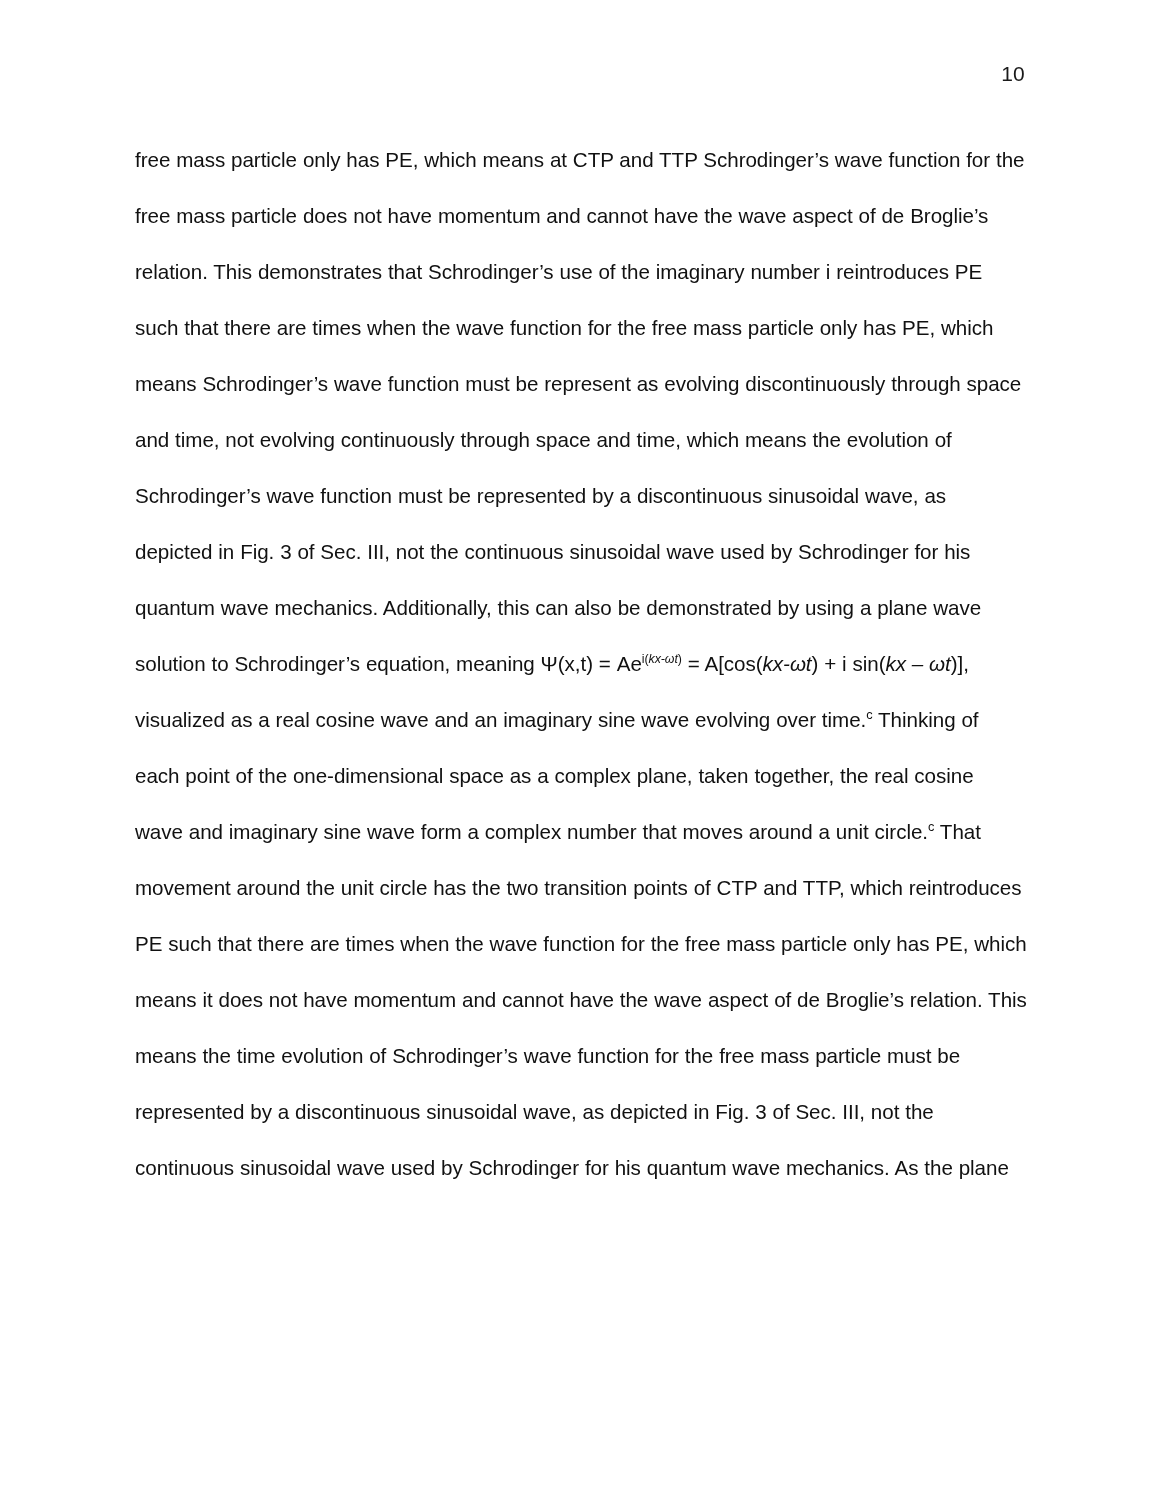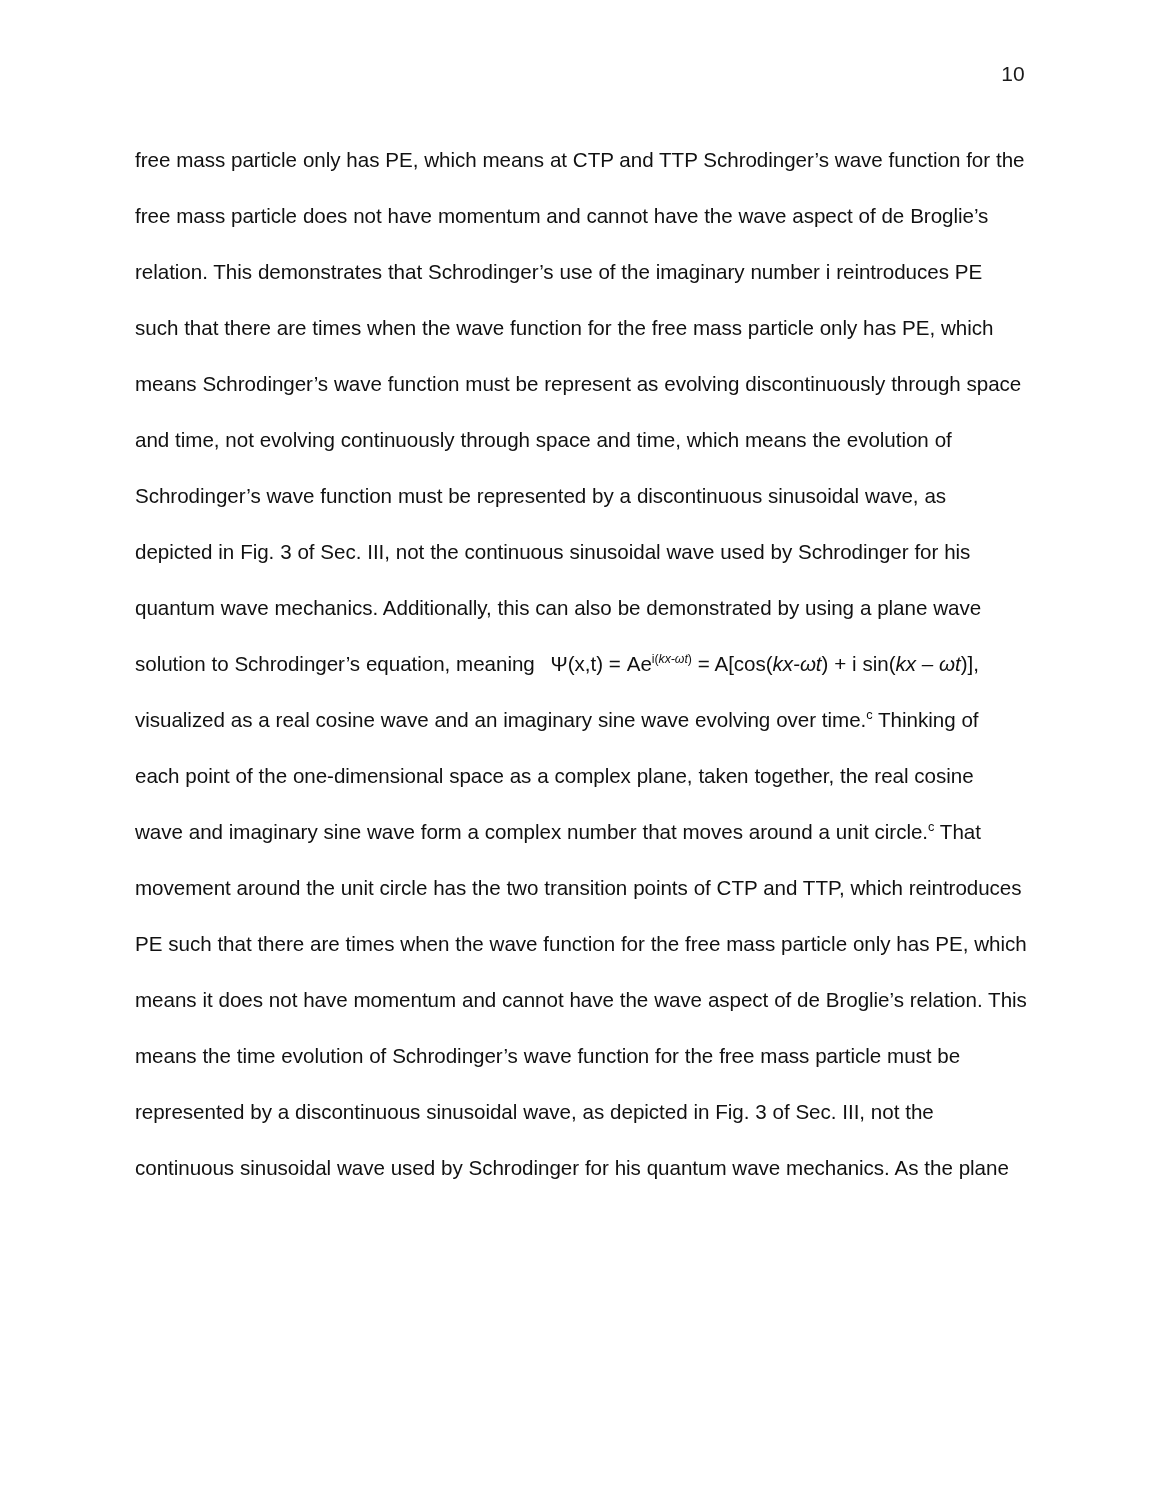--- a/index.html
+++ b/index.html
@@ -46,21 +46,21 @@
     font-style: italic;
   }
   sup {
     font-size: 0.62em;
     vertical-align: super;
     line-height: 0;
   }
   .eq sup {
     font-size: 0.60em;
   }
-  .nowrap { white-space: nowrap; margin-left: 10px; }
+  .nowrap { white-space: nowrap; }
 </style>
 </head>
 <body>
 
 <div class="page">
 
   <div class="page-header">10</div>
 
   <div class="body-block">
     <p class="para"><span>free mass particle only has PE, which means at CTP and TTP Schrodinger’s wave function for the free mass particle does not have momentum and cannot have the wave aspect of de Broglie’s relation. This demonstrates that Schrodinger’s use of the imaginary number i reintroduces PE such that there are times when the wave function for the free mass particle only has PE, which means Schrodinger’s wave function must be represent as evolving discontinuously through space and time, not evolving continuously through space and time, which means the evolution of Schrodinger’s wave function must be represented by a discontinuous sinusoidal wave, as depicted in Fig. 3 of Sec. III, not the continuous sinusoidal wave used by Schrodinger for his quantum wave mechanics. Additionally, this can also be demonstrated by using a plane wave solution to Schrodinger’s equation, meaning </span><span class="eq nowrap"><span>Ψ(x,t) = Ae</span><sup><span>i(</span><i>kx-ωt</i><span>)</span></sup><span> = A[cos(</span><i>kx-ωt</i><span>) + i sin(</span><i>kx – ωt</i><span>)],</span></span><span> visualized as a real cosine wave and an imaginary sine wave evolving over time.</span><sup>c</sup><span> Thinking of each point of the one-dimensional space as a complex plane, taken together, the real cosine wave and imaginary sine wave form a complex number that moves around a unit circle.</span><sup>c</sup><span> That movement around the unit circle has the two transition points of CTP and TTP, which reintroduces PE such that there are times when the wave function for the free mass particle only has PE, which means it does not have momentum and cannot have the wave aspect of de Broglie’s relation. This means the time evolution of Schrodinger’s wave function for the free mass particle must be represented by a discontinuous sinusoidal wave, as depicted in Fig. 3 of Sec. III, not the continuous sinusoidal wave used by Schrodinger for his quantum wave mechanics. As the plane wave evolves through space and time, the unit circle looks like spirals on a series of complex planes.</span><sup>c</sup><span> Those spirals also contain the two transition points of CTP and TTP. Again,</span></p>

